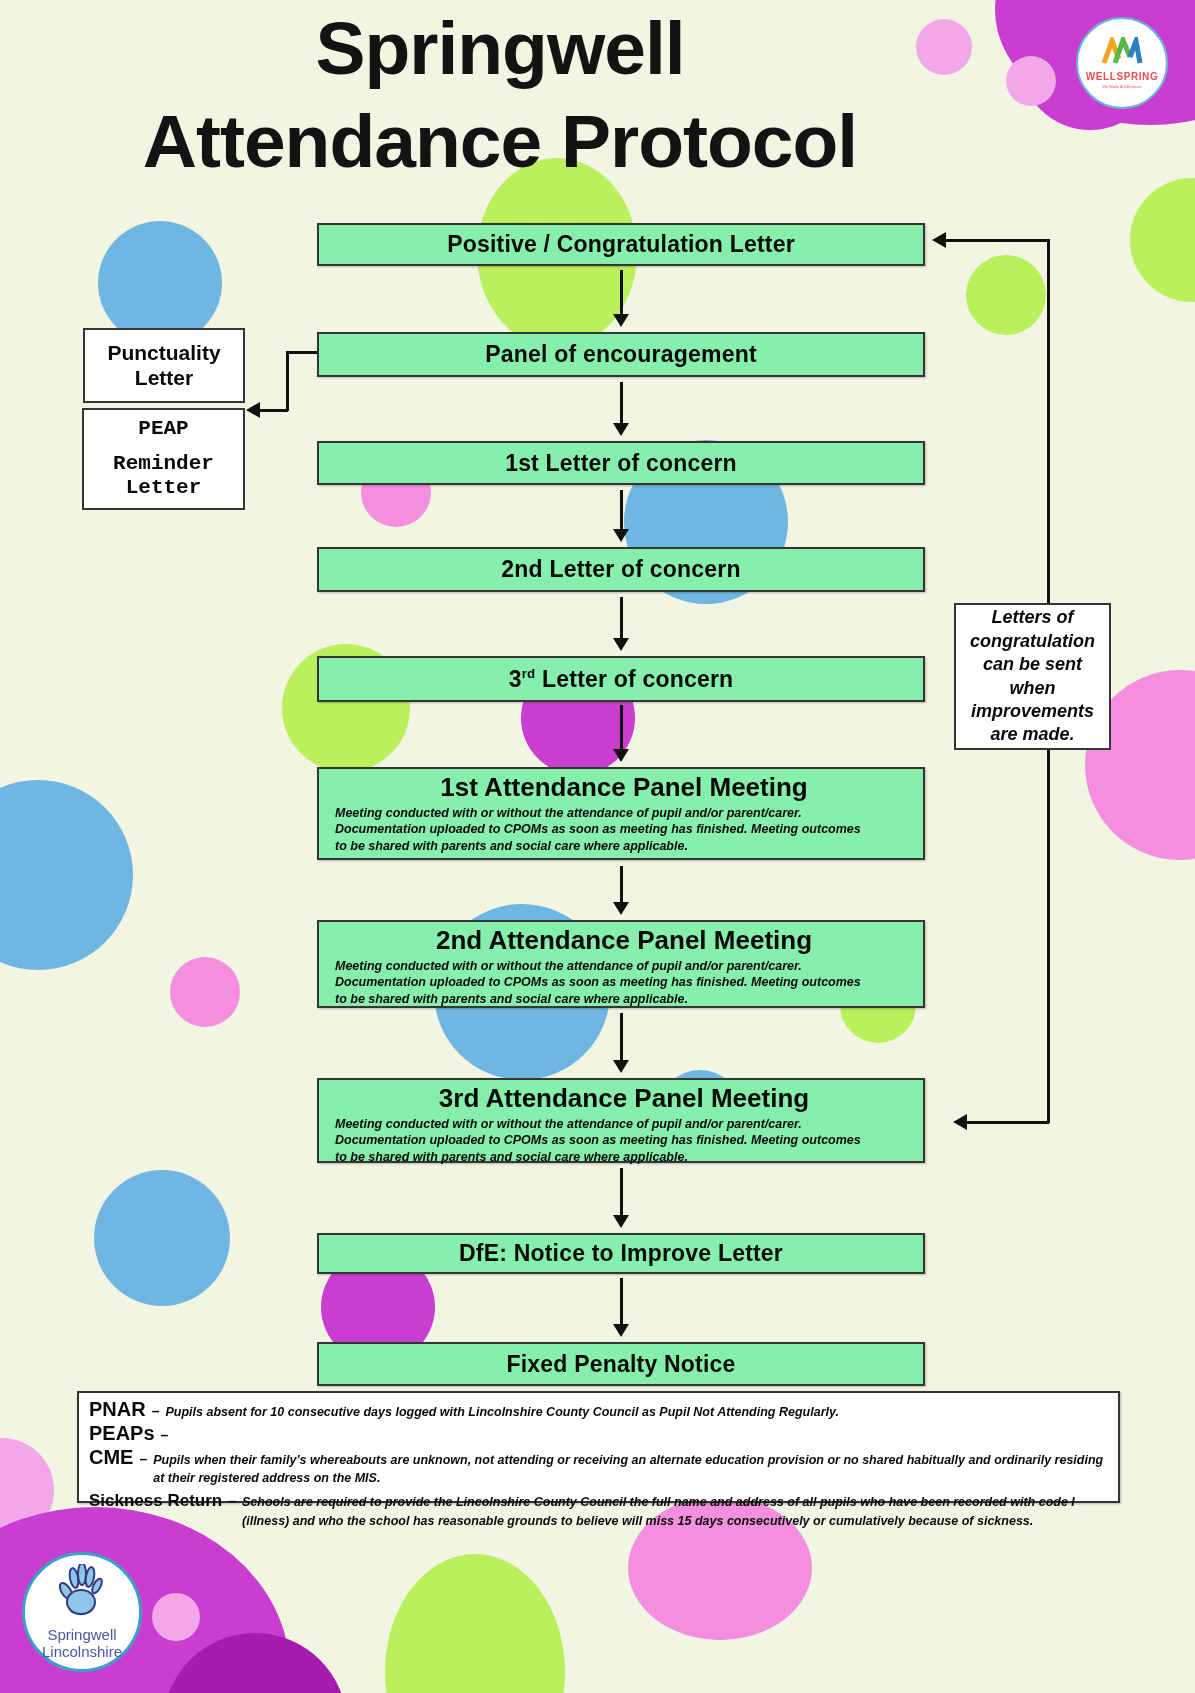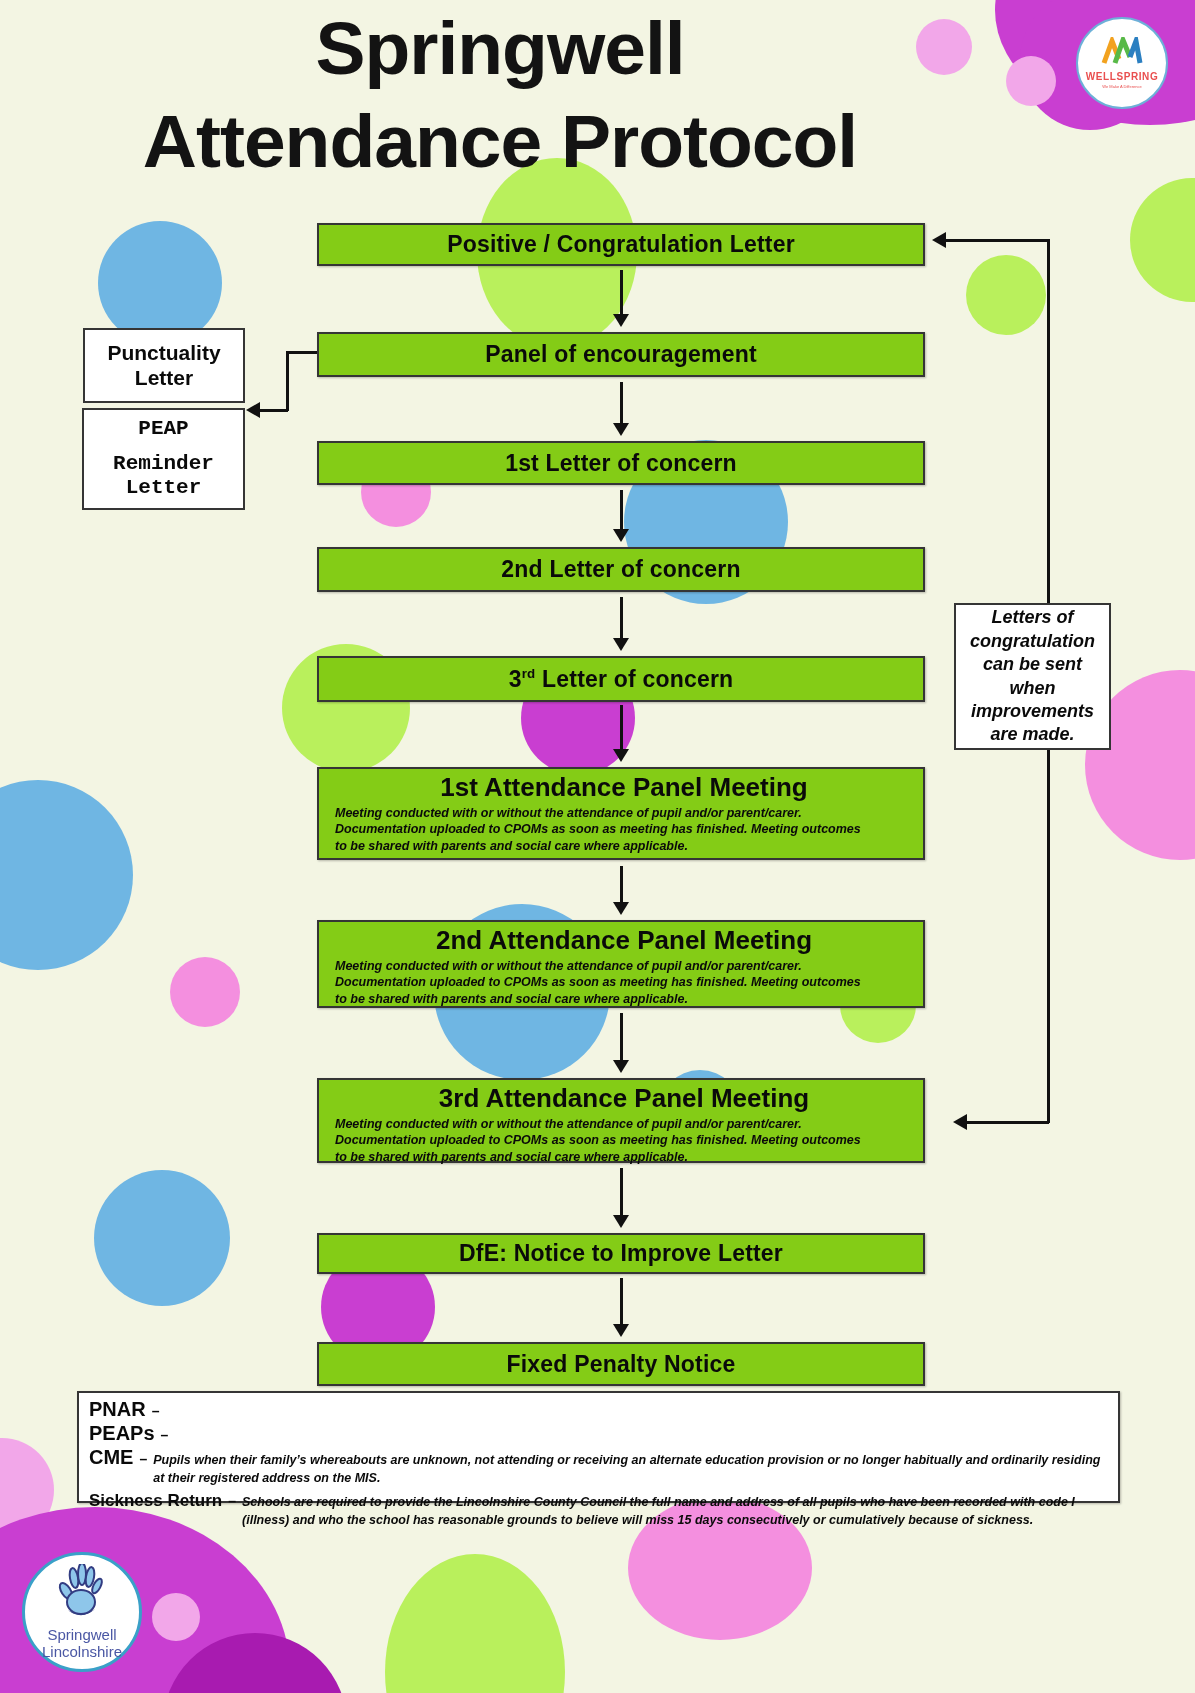--- a/index.html
+++ b/index.html
@@ -7,21 +7,21 @@
        background:#f3f5e3;font-family:"Liberation Sans",sans-serif;color:#0a0a0a;}
   
   .circ{position:absolute;border-radius:50%;z-index:0;}
   .c-blue{background:#6fb6e3;}
   .c-green{background:#b9f05c;}
   .c-pink{background:#f48fdf;}
   .c-lpink{background:#f2a7e9;}
   .c-magenta{background:#c93ed1;}
   .c-purple{background:#a81bb0;}
   
-  .fbox{position:absolute;background:#84cc16;border:2px solid #353535;z-index:2;
+  .fbox{position:absolute;background:#86efac;border:2px solid #353535;z-index:2;
         box-sizing:border-box;display:flex;align-items:center;justify-content:center;
         box-shadow:1px 1px 2px rgba(0,0,0,.25);}
   .fbox .lbl{font-weight:bold;font-size:23px;letter-spacing:.2px;}
   .panel{flex-direction:column;align-items:stretch;justify-content:flex-start;padding:4px 10px 4px 16px;}
   .panel .ptitle{font-weight:bold;font-size:26px;text-align:center;line-height:1.15;}
   .panel .pdesc{font-weight:bold;font-style:italic;font-size:12.5px;line-height:1.32;max-width:535px;margin-top:2px;}
   .sidebox{position:absolute;background:#fff;border:2px solid #353535;z-index:2;box-sizing:border-box;
            display:flex;flex-direction:column;align-items:center;justify-content:center;text-align:center;}
   .sidebox .slbl{font-weight:bold;font-size:21px;line-height:1.18;}
   .note{font-weight:bold;font-style:italic;font-size:18px;line-height:1.3;padding:6px 6px;}
@@ -174,29 +174,30 @@
   <span class="slbl" style="max-width:110px;margin-top:10px;">Reminder Letter</span>
 </div>
 <div class="sidebox" style="left:954px;top:603px;width:157px;height:147px;">
   <span class="note">Letters of congratulation can be sent when improvements are made.</span>
 </div>
 
 <div class="legend">
   <div class="lg-row">
     <span class="lg-term">PNAR</span>
     <span class="lg-dash">–</span>
+    <span class="lg-desc">Pupils absent for 10 consecutive days logged with Lincolnshire County Council as Pupil Not Attending Regularly.</span>
   </div>
   <div class="lg-row">
     <span class="lg-term">PEAPs</span>
     <span class="lg-dash">–</span>
   </div>
   <div class="lg-row">
     <span class="lg-term">CME</span>
     <span class="lg-dash">–</span>
-    <span class="lg-desc">Pupils when their family’s whereabouts are unknown, not attending or receiving an alternate education provision or no longer habitually and ordinarily residing at their registered address on the MIS.</span>
+    <span class="lg-desc">Pupils when their family’s whereabouts are unknown, not attending or receiving an alternate education provision or no shared habitually and ordinarily residing at their registered address on the MIS.</span>
   </div>
   <div class="lg-row" style="margin-top:4px;">
     <span class="lg-term big">Sickness Return</span>
     <span class="lg-dash">–</span>
     <span class="lg-desc">Schools are required to provide the Lincolnshire County Council the full name and address of all pupils who have been recorded with code I (illness) and who the school has reasonable grounds to believe will miss 15 days consecutively or cumulatively because of sickness.</span>
   </div>
 </div>
 
 <div class="logo-circle slogo">
   <span>

